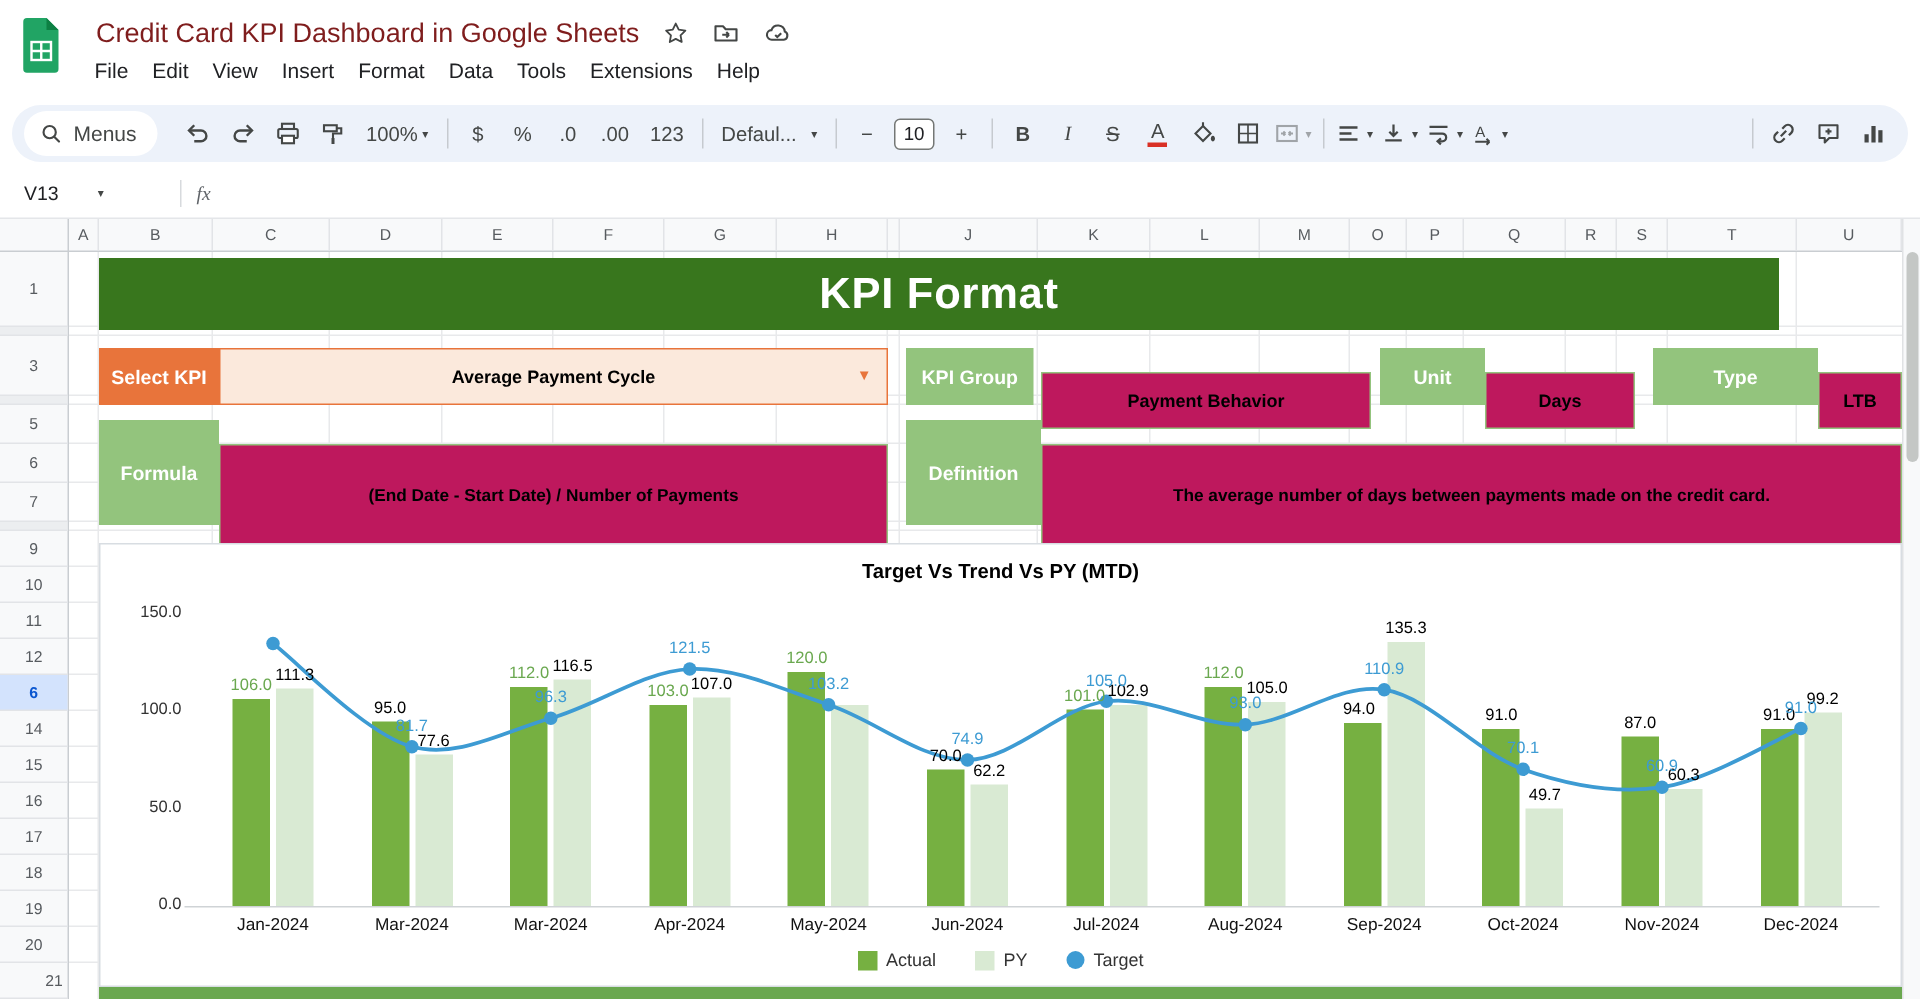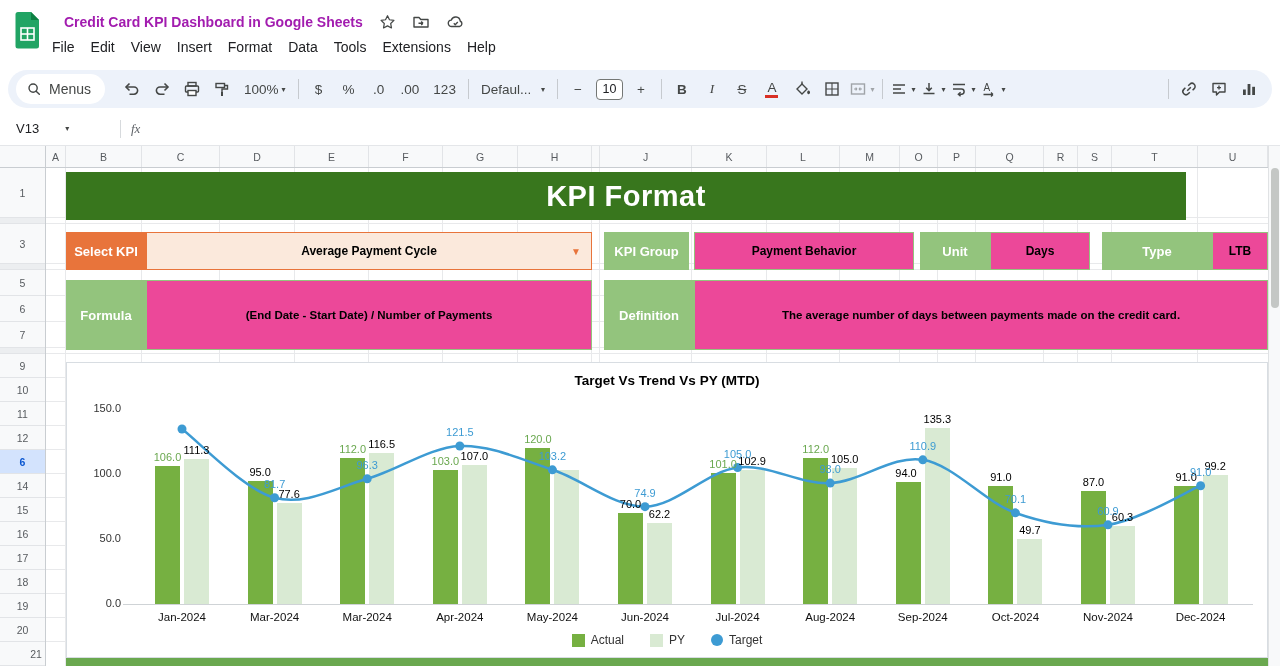--- a/index.html
+++ b/index.html
@@ -4,23 +4,23 @@
 <style>
   * { box-sizing: border-box; margin: 0; padding: 0; }
   html,body { background:#fff; }
   body { font-family:"Liberation Sans", "DejaVu Sans", sans-serif; }
   #app { position:relative; width:1280px; height:666px; background:#fff; overflow:hidden; }
 
   
   .topbar { position:absolute; left:0; top:0; width:100%; height:64px; background:#fff; }
   .logo { position:absolute; left:14px; top:11px; display:flex; }
   .title-row { position:absolute; left:64px; top:10px; display:flex; align-items:center; gap:16px; height:24px; }
-  .doc-title { font-size:14px; color:#a21caf; white-space:nowrap;font-weight:bold; }
+  .doc-title { font-size:18px; color:#7f1d1d; white-space:nowrap; }
   .ticon { display:flex; color:#444746; }
-  .menubar { position:absolute; left:44px; top:36px; display:flex; }
+  .menubar { position:absolute; left:55px; top:36px; display:flex; }
   .menu-item { font-size:14px; color:#202124; padding:3px 8px; border-radius:4px; white-space:nowrap; }
 
   
   .toolbar { position:absolute; left:8px; top:70px; width:1264px; height:38px; background:#edf2fa;
              border-radius:19px; display:flex; align-items:center; padding:0 8px; overflow:hidden; }
   .menus-pill { background:#fff; border-radius:15px; height:30px; display:flex; align-items:center; gap:7px;
                 padding:0 14px 0 10px; font-size:14px; color:#444746; margin-right:12px; flex:0 0 auto; }
   .tbtn { min-width:28px; height:28px; display:flex; align-items:center; justify-content:center; color:#444746;
           font-size:13.5px; border-radius:6px; margin:0 1px; flex:0 0 auto; }
   .tbtn.text { padding:0 6px; }
@@ -61,23 +61,23 @@
   .vline { position:absolute; top:0; bottom:0; width:1px; background:#e8e9eb; }
   .hline { position:absolute; left:0; right:0; height:1px; background:#e8e9eb; }
 
   
   .banner { position:absolute; left:66px; top:26px; width:1120px; height:48px; background:var(--banner-green,#38761d);
             color:#fff; font-weight:bold; font-size:29px; display:flex; align-items:center; justify-content:center;
             letter-spacing:.5px; z-index:2; }
   .glabel { position:absolute; background:var(--label-green,#93c47d); color:#fff; font-weight:bold; font-size:13px;
             display:flex; align-items:center; justify-content:center; z-index:2; }
   .olabel { background:var(--select-orange,#e8743b); }
-  .vbox { position:absolute; background:#ec4899; border:1px solid var(--label-green,#93c47d); color:#000; font-weight:bold;
+  .vbox { position:absolute; background:#be185d; border:1px solid var(--label-green,#93c47d); color:#000; font-weight:bold;
           font-size:11.5px; display:flex; align-items:center; justify-content:center; text-align:center; z-index:2;
-          padding:0 8px; }
+          padding:0 8px;margin-top:16px; }
   .dd { position:absolute; background:var(--select-fill,#fbe9dc); border:1px solid var(--select-orange,#e8743b);
         font-weight:bold; font-size:12px; color:#000; display:flex; align-items:center; justify-content:center; z-index:2; }
   .dd-arrow { position:absolute; right:10px; color:var(--select-orange,#e8743b); font-size:10px; top:50%;
               transform:translateY(-50%); }
   .bottom-strip { position:absolute; left:66px; top:512px; width:1202px; height:8px;
                   background:var(--strip-green,#6aa84f); z-index:2; }
 
   
   .chart { position:absolute; left:66px; top:216px; width:1202px; height:296px; background:#fff;
            border:1px solid #d8dde2; z-index:2; }

